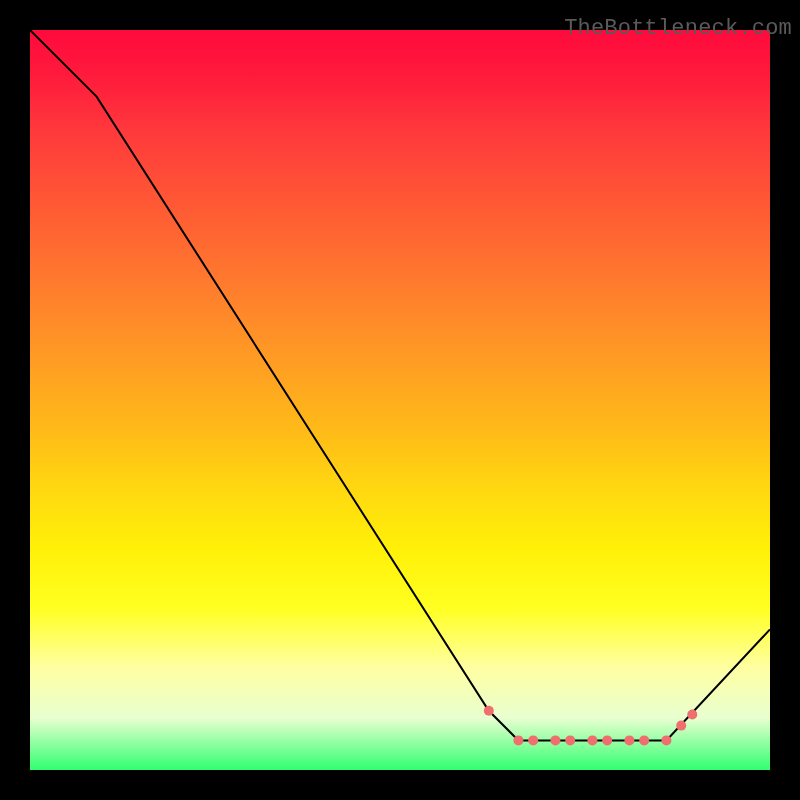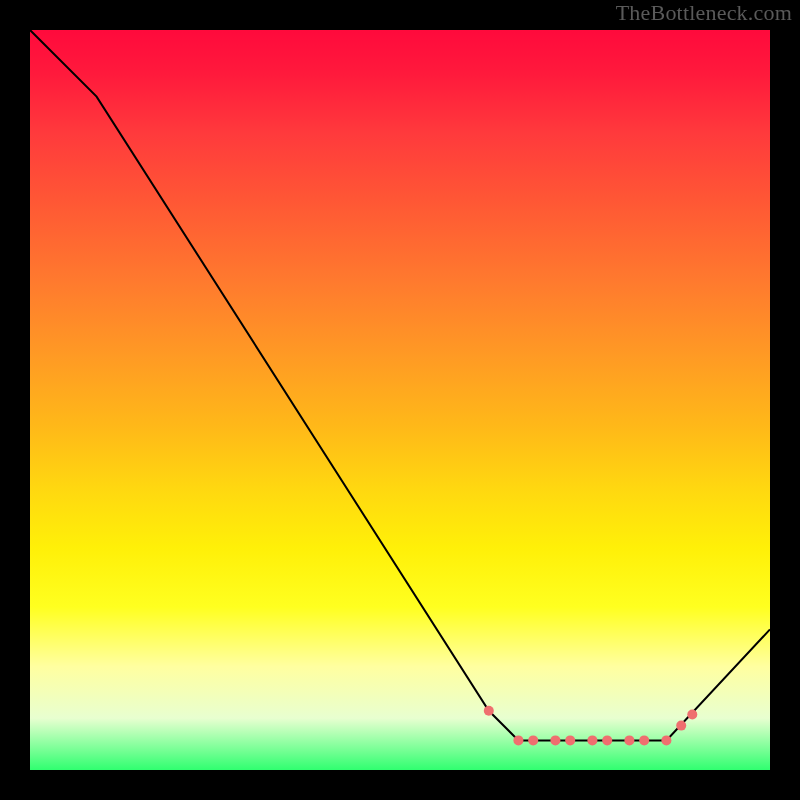--- a/index.html
+++ b/index.html
@@ -5,23 +5,23 @@
   * { margin: 0; padding: 0; box-sizing: border-box; }
   html, body { width: 800px; height: 800px; background: #000; overflow: hidden; }
   .frame {
     position: relative;
     width: 800px;
     height: 800px;
     background: #000;
   }
   .watermark {
     position: absolute;
-    top: 0;
+    top: 16px;
     right: 8px;
-    font-family: Liberation Serif, serif;
+    font-family: Liberation Mono, monospace;
     font-size: 22px;
     color: #5a5a5a;
     letter-spacing: 0.2px;
     z-index: 5;
   }
   .plot {
     position: absolute;
     left: 30px;
     top: 30px;
     width: 740px;

